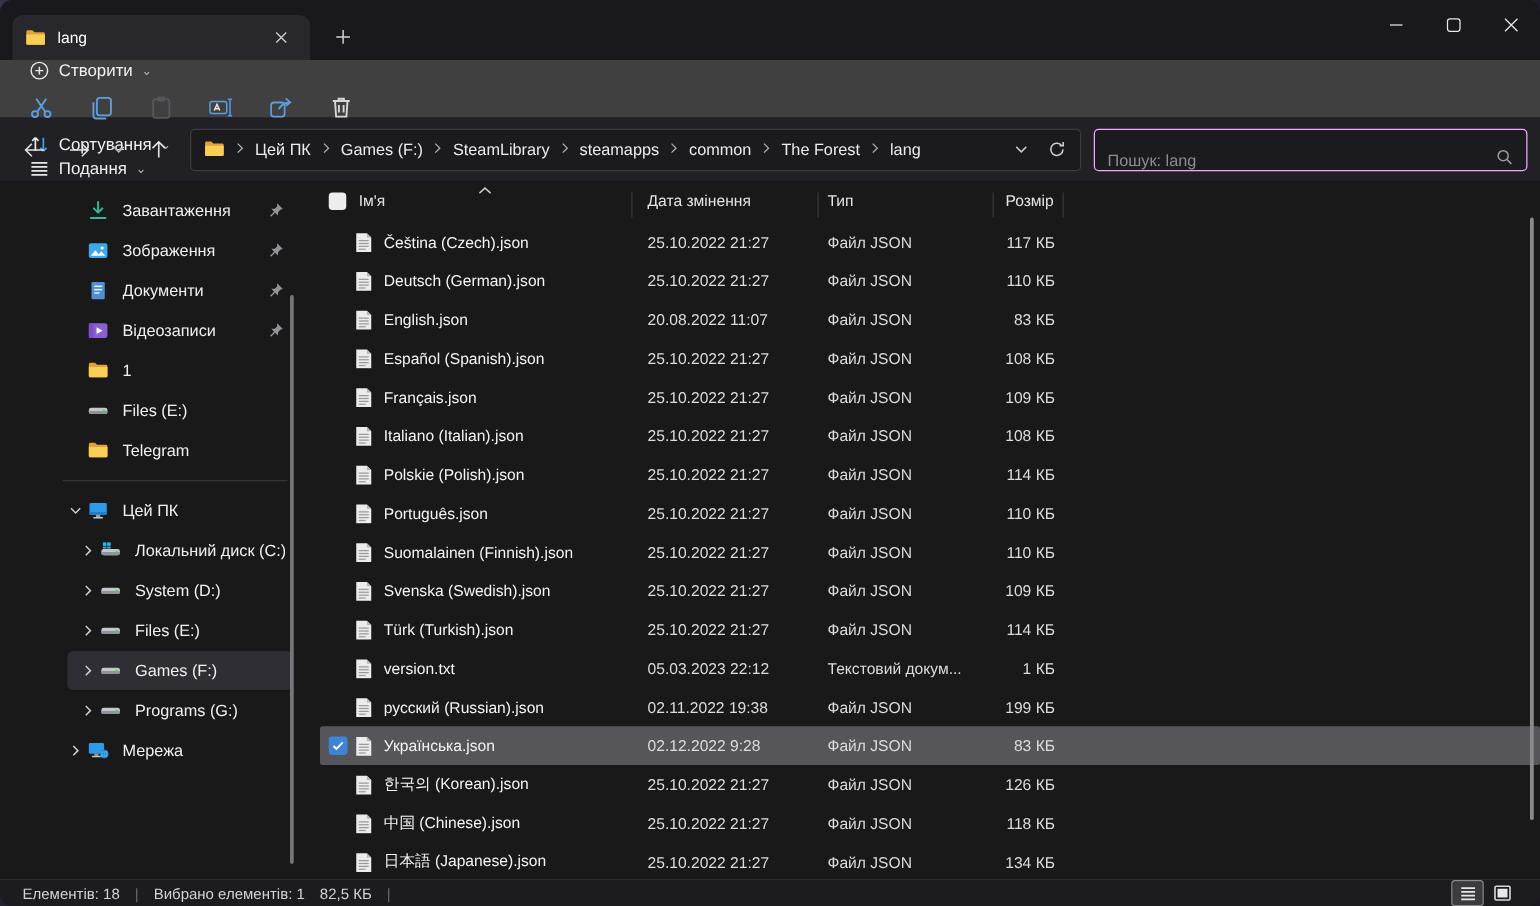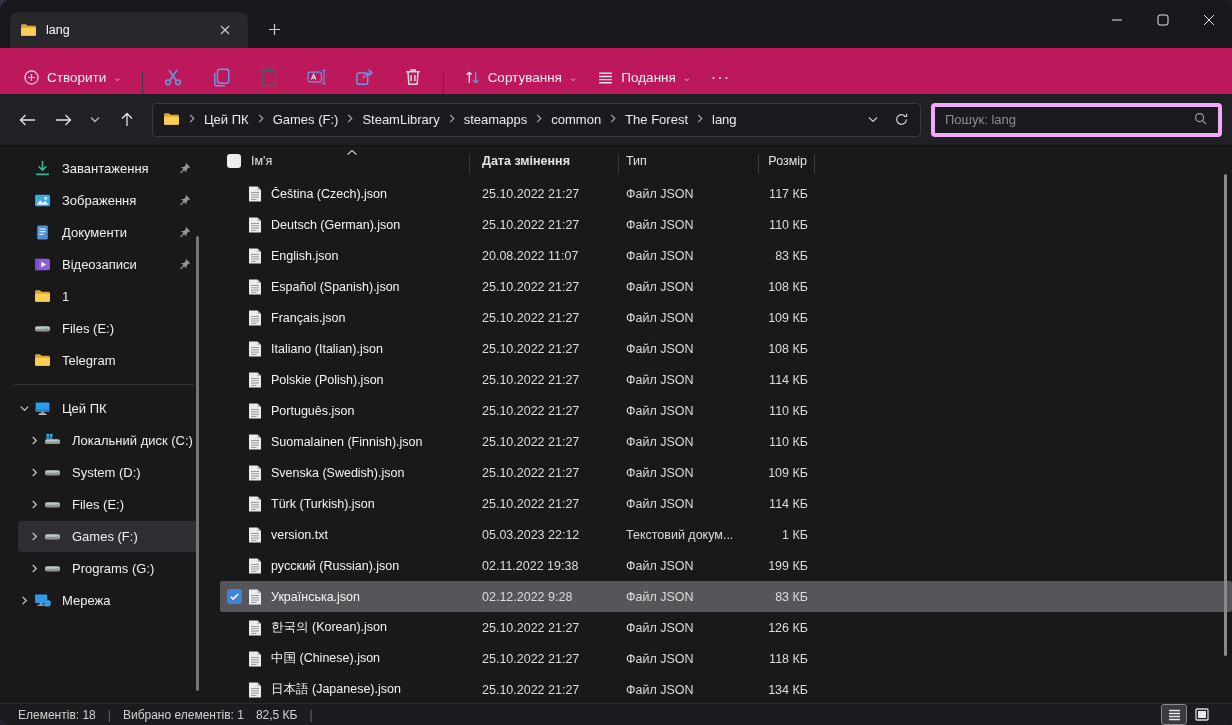--- a/index.html
+++ b/index.html
@@ -14,67 +14,67 @@
          border-radius:8px 8px 0 0; display:flex; align-items:center; gap:9px; padding:0 10px; cursor:default; }
   .tab-title { font-size:12.5px; color:#fff; flex:1; }
   .tab-close { width:26px; height:24px; border-radius:4px; display:flex; align-items:center; justify-content:center;
                color:#cfcfcf; font-size:13px; }
   .newtab { position:absolute; left:260px; bottom:6px; width:28px; height:26px; border-radius:4px;
             display:flex; align-items:center; justify-content:center; color:#d0d0d0; font-size:16px; }
   .wincontrols { position:absolute; right:0; top:0; height:40px; display:flex; }
   .wbtn { width:46px; height:40px; display:flex; align-items:center; justify-content:center; }
 
   
-  .toolbar { height:46px; background:#be185d; display:flex; align-items:flex-end; padding:0 14px; gap:2px; }
+  .toolbar { height:46px; background:#404040; display:flex; align-items:flex-start; padding:0 14px; gap:2px;flex-direction:column; }
   .tbtn { height:34px; border-radius:4px; display:flex; align-items:center; justify-content:center;
           gap:7px; padding:0 9px; color:#f0f0f0; font-size:13.5px; cursor:default; }
   .icon16 svg { width:17px; height:17px; display:block; }
   .icon20 svg { width:20px; height:20px; display:block; }
   .tsep { width:1px; height:22px; background:#3c3c42; margin:0 9px; }
   .chev { font-size:10px; color:#b8b8b8; }
   .more-dots { font-size:16px; letter-spacing:2px; color:#e8e8e8; padding-bottom:6px; }
 
   
   .navrow { height:52px; background:#202025; display:flex; align-items:center; padding:0 10px; gap:2px;
             border-bottom:1px solid #121216; }
   .nbtn { width:34px; height:32px; border-radius:4px; display:flex; align-items:center; justify-content:center;
           color:#e4e4e4; font-size:16px; }
   .nbtn.small { width:26px; font-size:11px; color:#b8b8b8; }
   .addressbar { flex:1; height:34px; margin:0 8px 0 6px; border:1px solid #3a3a40; border-radius:4px;
                 background:#1b1b1f; display:flex; align-items:center; padding:0 4px 0 10px; gap:1px; }
   .crumb { padding:3px 7px; border-radius:4px; color:#ececec; font-size:13px; white-space:nowrap; }
   .crumb-sep { color:#b0b0b0; font-size:12px; padding:0 1px 2px; }
   .addr-right { margin-left:auto; display:flex; align-items:center; }
-  .searchbox { width:291px; height:34px; border:4px solid #f0abfc; border-radius:4px; background:#1b1b1f;
-               display:flex; align-items:center; padding:0 10px; }
+  .searchbox { width:347px; height:34px; border:1px solid #f0abfc; border-radius:4px; background:#1b1b1f;
+               display:flex; align-items:flex-end; padding:0 10px; }
   .search-ph { color:#8c8c93; font-size:13px; flex:1; }
 
   
-  .appbody { height:557px; display:flex; background:#191919; position:relative; }
+  .appbody { height:557px; display:flex; background:#191919; position:relative;padding-left:36px; }
 
   .sidebar { width:212px; padding-top:6px; position:relative; flex-shrink:0; }
   .sitem { height:31px; margin:1px 14px 1px 8px; border-radius:4px; display:flex; align-items:center;
            padding:0 6px; gap:0; font-size:13px; color:#f0f0f0; cursor:default; }
   .sitem.selected { background:#2e2e34; }
   .sitem .chevslot { width:20px; display:flex; align-items:center; justify-content:center; flex-shrink:0; }
   .sitem .sicon { width:17px; height:17px; margin-right:11px; flex-shrink:0; }
   .sitem .sicon svg { width:17px; height:17px; display:block; }
   .sitem .slabel { flex:1; white-space:nowrap; overflow:hidden; }
   .sitem .spin { width:15px; height:15px; margin-left:4px; flex-shrink:0; }
   .sitem .spin svg { width:15px; height:15px; display:block; }
   .sitem.child { margin-left:18px; }
   .sdivider { height:1px; background:#333338; margin:8px 18px 8px 14px; }
   .sb-scroll { position:absolute; right:13px; top:90px; width:3px; height:455px; background:#76767a; border-radius:2px; }
 
   
   .filearea { flex:1; position:relative; padding:4px 0 0 8px; }
   .lheader { display:flex; height:28px; align-items:center; font-size:12.5px; color:#e4e4e4; position:relative; }
   .hcell { display:flex; align-items:flex-start; height:20px; border-right:1px solid #38383d; padding-left:12px; position:relative; }
   .hcell.first { width:250px; padding-left:7px; gap:10px; }
-  .hcell.c-date { width:149px;font-weight:bold; }
+  .hcell.c-date { width:149px; }
   .hcell.c-type { width:140px; padding-left:7px; }
   .hcell.c-size { width:56px; justify-content:flex-end; padding:0 7px 0 0; }
   .sortcaret { position:absolute; left:126px; top:-9px; }
   .hcheckbox { width:14px; height:14px; border-radius:3px; background:#ededed; }
   .frow { display:flex; align-items:center; height:31px; border-radius:2px; font-size:12.5px; cursor:default; }
   .frow.selected { background:#56565a; }
   .rcell-name { width:250px; display:flex; align-items:center; padding-left:7px; gap:0; overflow:hidden; }
   .rcbx { width:15px; height:15px; border-radius:3px; flex-shrink:0; margin-right:6px; }
   .rcbx.checked { background:#3f83d6; display:flex; align-items:center; justify-content:center; }
   .rcbx.checked svg { width:11px; height:11px; }

